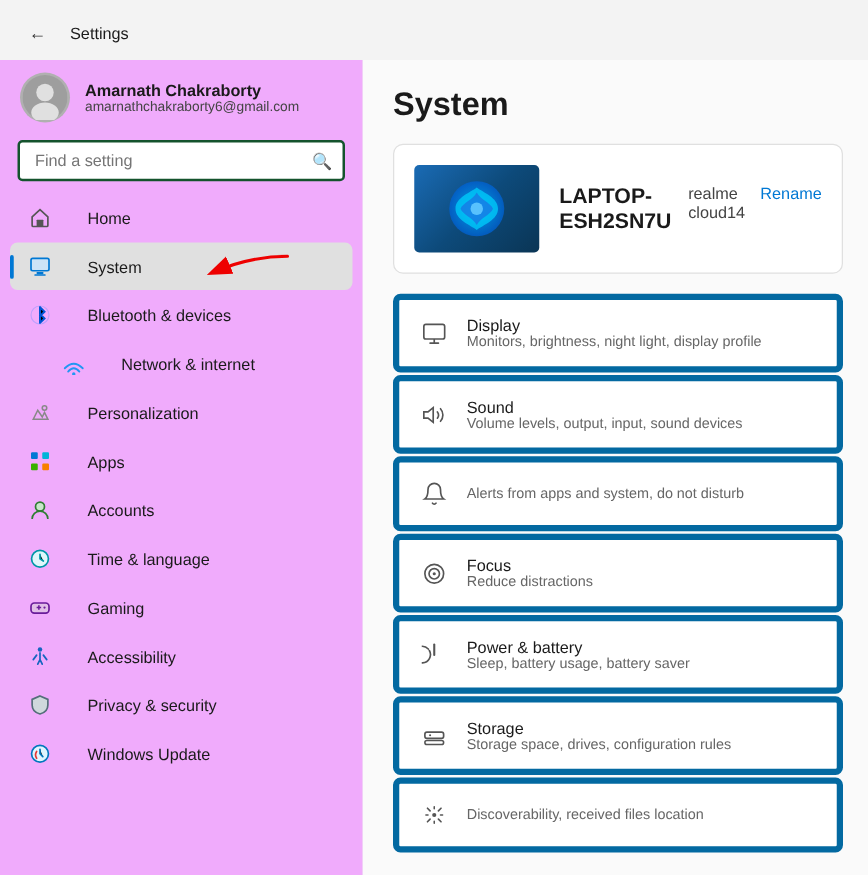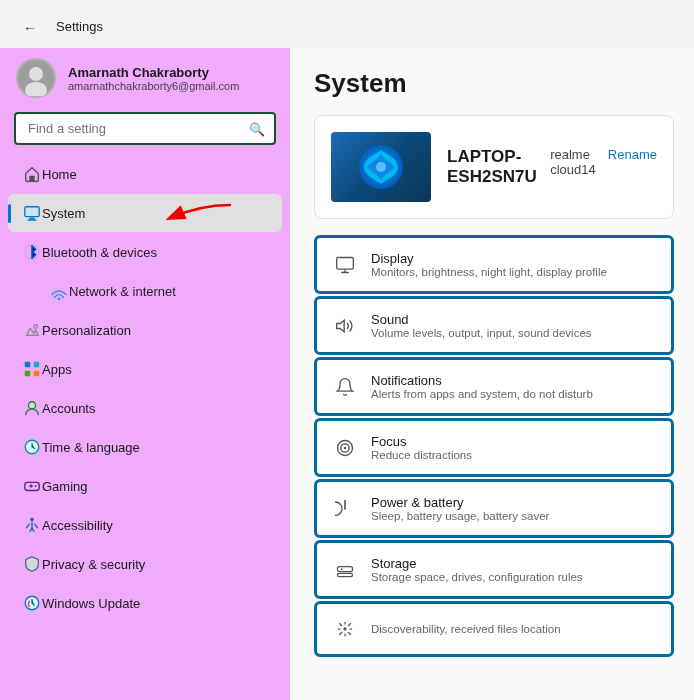--- a/index.html
+++ b/index.html
@@ -93,21 +93,21 @@
       right: 10px; top: 50%;
       transform: translateY(-50%);
       color: #555;
       font-size: 13px;
       pointer-events: none;
     }
 
     .nav-item {
       display: flex;
       align-items: center;
-      gap: 0;
+      gap: 28px;
       padding: 9px 14px;
       cursor: pointer;
       border-radius: 6px;
       margin: 1px 8px;
       font-size: 13px;
       color: #1a1a1a;
       position: relative;
     }
     .nav-item.active {
       background: #e0e0e0;
@@ -167,21 +167,21 @@
     }
     .device-info { display: flex; gap: 4px; }
     .device-name { font-size: 17px; font-weight: 600; color: #1a1a1a; }
     .device-model { font-size: 13px; color: #444; }
     .rename-link { font-size: 13px; color: #0078d4; cursor: pointer; text-decoration: none; }
 
     
     .settings-list { display: flex; flex-direction: column; gap: 2px; }
     .settings-item {
       background: #fff;
-      border: 3px solid #0369a1;
+      border: 5px solid #0369a1;
       border-radius: 6px;
       padding: 13px 16px;
       display: flex;
       align-items: center;
       gap: 14px;
       cursor: pointer;
     }
     .settings-item-icon {
       width: 24px; height: 24px;
       display: flex; align-items: center; justify-content: center;
@@ -434,21 +434,20 @@
           </div>
         </div>
         <div class="settings-item">
           <span class="settings-item-icon">
             <svg width="20" height="20" viewBox="0 0 24 24" fill="none">
               <path d="M18 8A6 6 0 006 8c0 7-3 9-3 9h18s-3-2-3-9" stroke="#555" stroke-width="1.6" fill="none"></path>
               <path d="M13.73 21a2 2 0 01-3.46 0" stroke="#555" stroke-width="1.6" stroke-linecap="round"></path>
             </svg>
           </span>
           <div class="settings-item-text">
-            <span class="settings-item-title">Notifications</span>
             <span class="settings-item-desc">Alerts from apps and system, do not disturb</span>
           </div>
         </div>
         <div class="settings-item">
           <span class="settings-item-icon">
             <svg width="20" height="20" viewBox="0 0 24 24" fill="none">
               <circle cx="12" cy="12" r="9" stroke="#555" stroke-width="1.6"></circle>
               <circle cx="12" cy="12" r="5" stroke="#555" stroke-width="1.6"></circle>
               <circle cx="12" cy="12" r="1.5" fill="#555"></circle>
             </svg>

